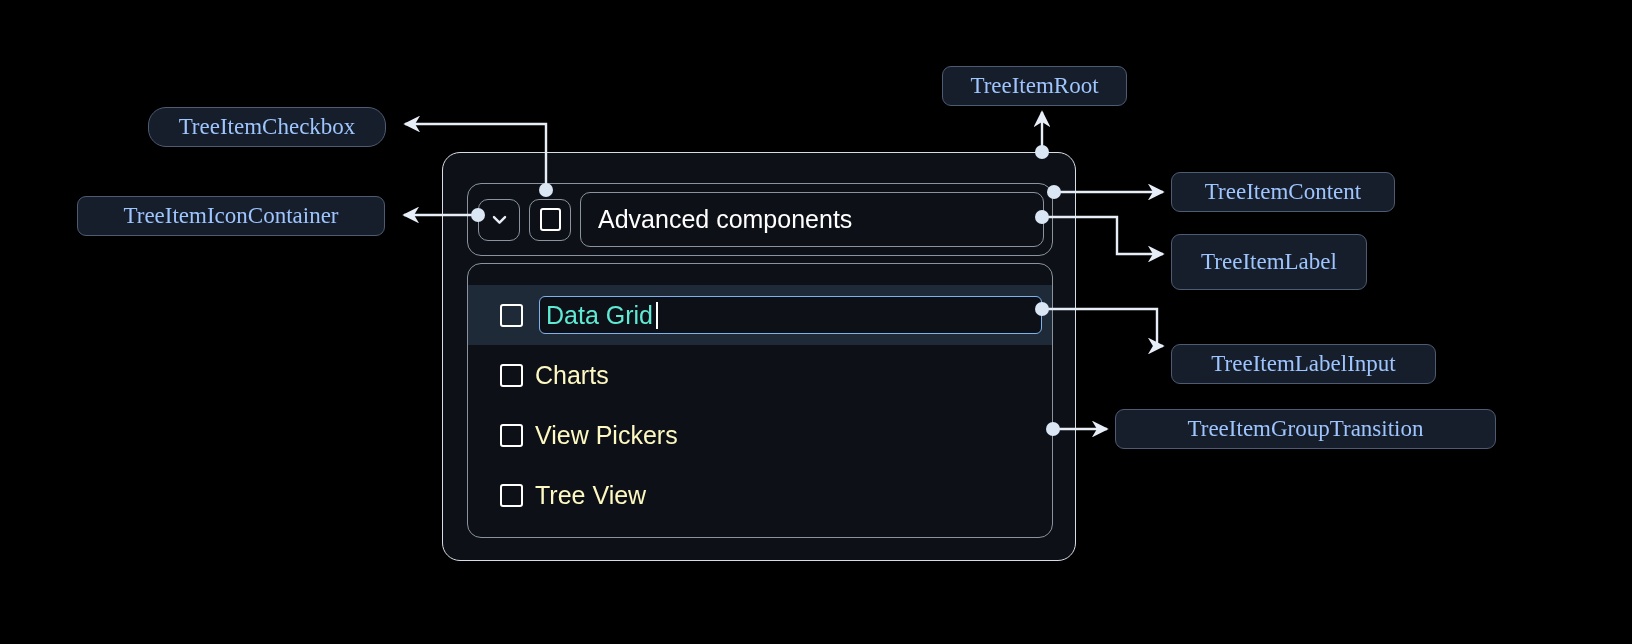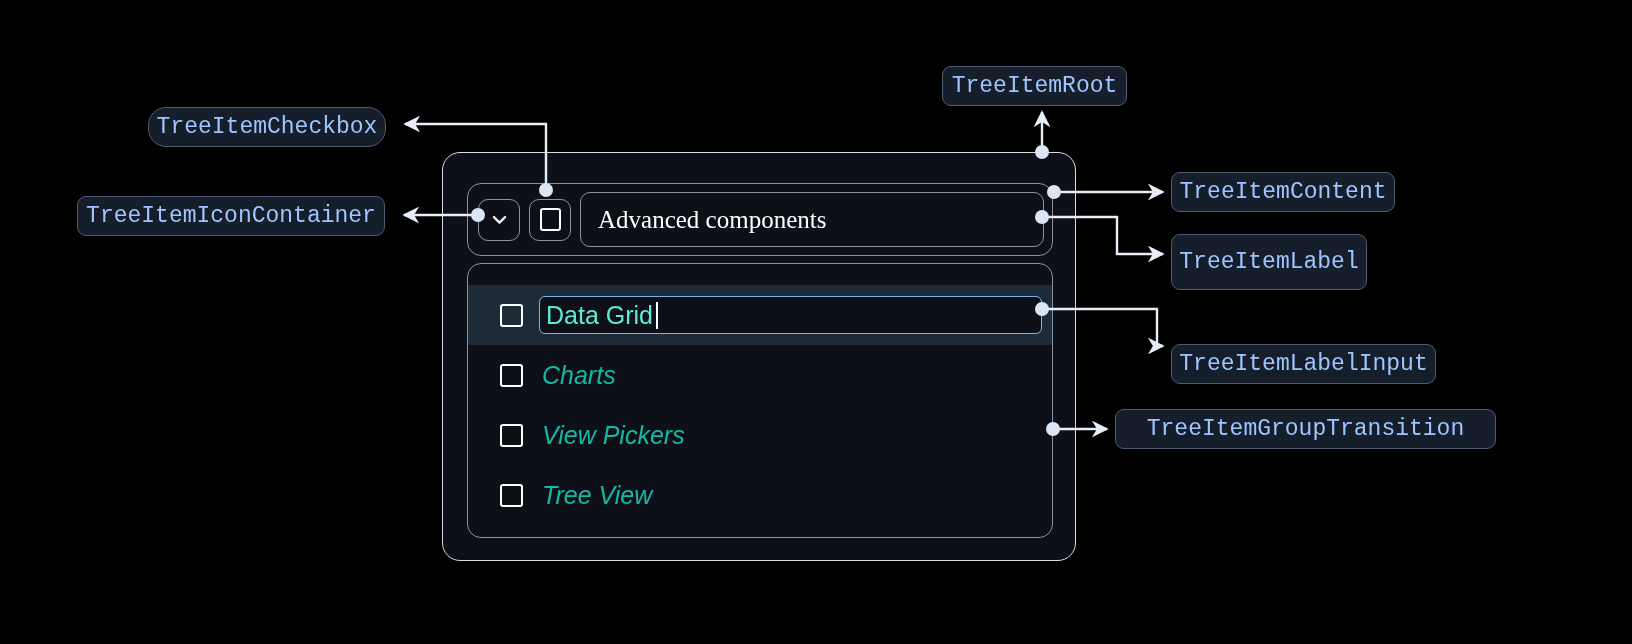--- a/index.html
+++ b/index.html
@@ -26,21 +26,21 @@
   .chip {
     position: absolute;
     box-sizing: border-box;
     display: flex;
     align-items: center;
     justify-content: center;
     background: #161d2b;
     border: 1px solid #4d5c72;
     border-radius: 9px;
     color: #9ec5fe;
-    font-family: Liberation Mono, monospace;
+    font-family: Liberation Serif, serif;
     font-size: 23px;
     letter-spacing: 0px;
     white-space: nowrap;
     padding: 0 13px;
     height: 40px;
   }
 
   
   .root-box {
     position: absolute;
@@ -108,21 +108,20 @@
     box-sizing: border-box;
     border: 1px solid #8b949e;
     border-radius: 10px;
     margin-left: 9px;
     margin-right: 8px;
     display: flex;
     align-items: center;
     padding-left: 17px;
     color: #ffffff;
     font-size: 25px;
-    font-family: Liberation Serif, serif;
   }
 
   .group-box {
     position: absolute;
     left: 24px;
     top: 110px;
     width: 586px;
     height: 275px;
     box-sizing: border-box;
     background: #0d1117;
@@ -142,24 +141,23 @@
   }
   .row .rcb {
     width: 23px;
     height: 23px;
     box-sizing: border-box;
     border: 2.5px solid #ffffff;
     border-radius: 3px;
     flex: none;
   }
   .row .rlabel {
-    margin-left: 19px;
-    color: #14b8a6;
+    margin-left: 12px;
+    color: #fef9c3;
     font-size: 25px;
-    font-style: italic;
   }
   .row .rinput {
     margin-left: 16px;
     flex: 1 1 auto;
     margin-right: 10px;
     height: 38px;
     box-sizing: border-box;
     border: 1.5px solid #7cb3ef;
     border-radius: 6px;
     background: #0d1117;

